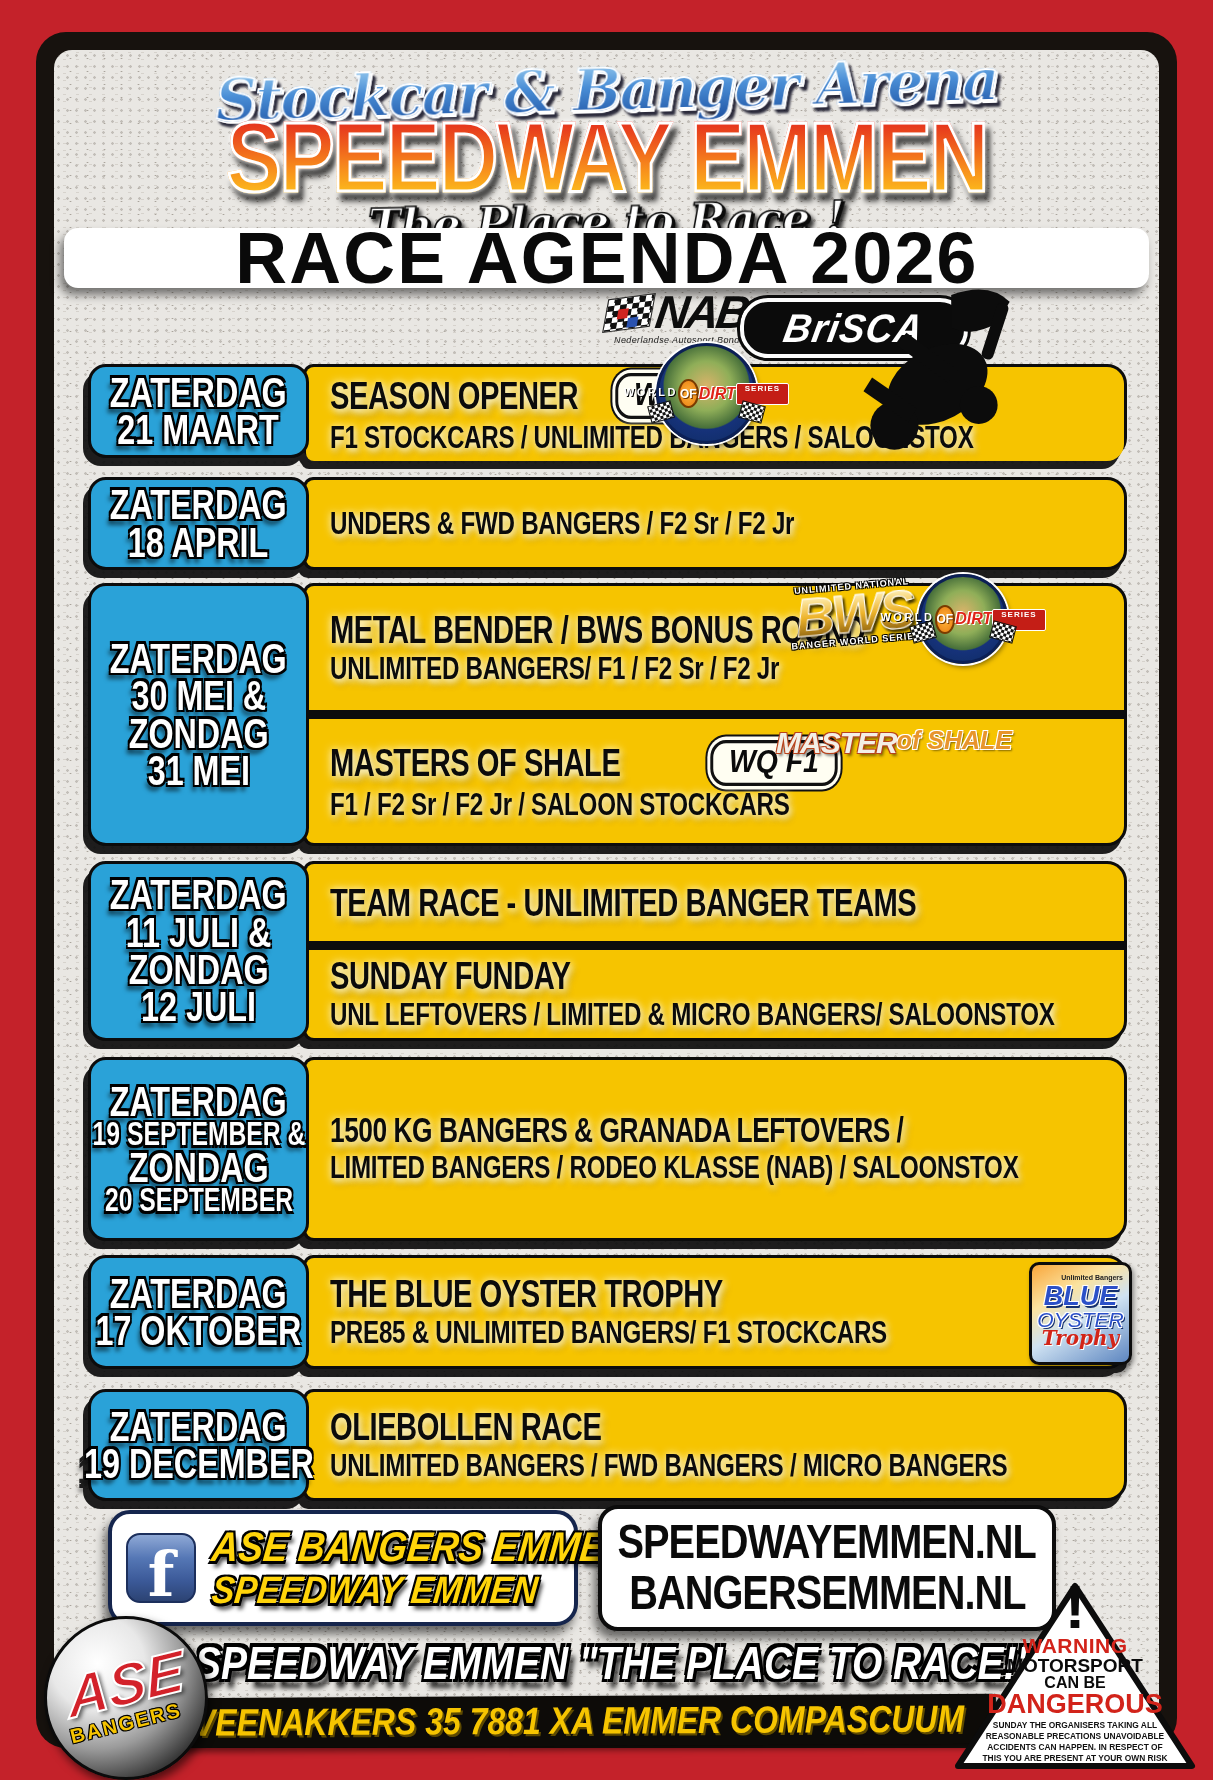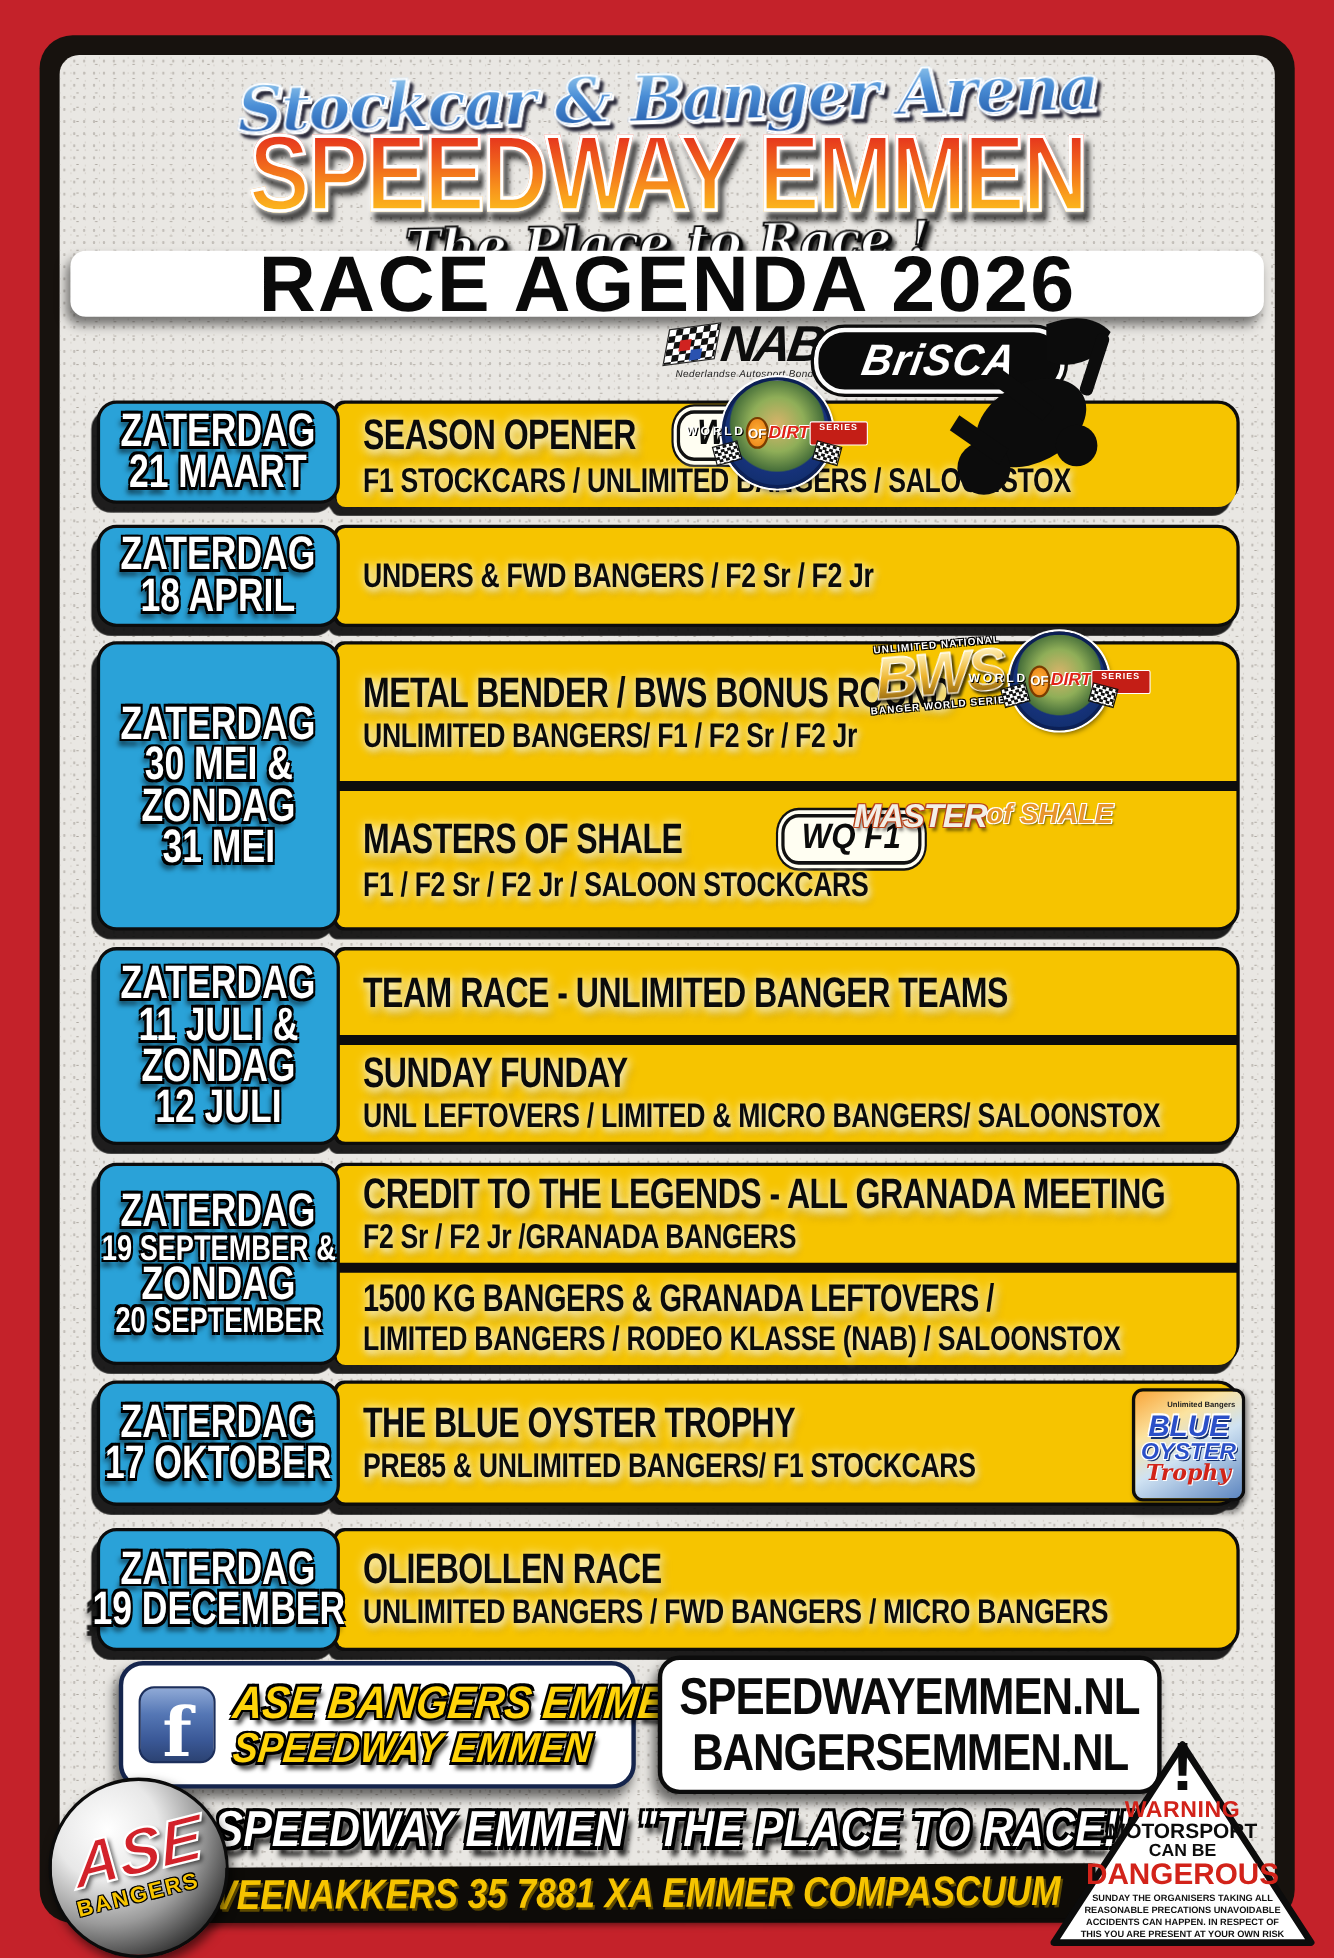--- a/index.html
+++ b/index.html
@@ -114,21 +114,21 @@
   .mos-1{font-style:italic;font-weight:900;font-size:30px;color:#f3efe6;letter-spacing:-1px;
     text-shadow:-1px -1px 0 #b8431c,1px -1px 0 #b8431c,-1px 1px 0 #b8431c,1px 1px 0 #b8431c,2px 3px 3px rgba(0,0,0,.5)}
   .mos-2{font-style:italic;font-weight:900;font-size:25px;color:#e8952c;margin-top:-4px;
     text-shadow:-1px -1px 0 #fff,1px -1px 0 #fff,-1px 1px 0 #fff,1px 1px 0 #fff,2px 2px 2px rgba(0,0,0,.45)}
   .boyster{position:absolute;width:97px;height:97px;border:3px solid #0c0c0c;border-radius:10px;z-index:4;
     background:linear-gradient(150deg,#f9a63a 0%,#fbe3a0 30%,#cfe2f2 55%,#5d86c0 100%);
     display:flex;flex-direction:column;align-items:center;justify-content:center;box-shadow:2px 3px 5px rgba(0,0,0,.4);line-height:.95}
   .boy-top{font-size:7px;font-weight:700;color:#222;align-self:flex-end;margin:-4px 6px 2px 0}
   .boy-1{font-style:italic;font-weight:900;font-size:27px;color:#2b50c8;
     text-shadow:-1px -1px 0 #fff,1px -1px 0 #fff,-1px 1px 0 #fff,1px 1px 0 #fff,2px 3px 0 #15306e}
-  .boy-2{font-style:italic;font-weight:700;font-size:21px;color:#2b50c8;
+  .boy-2{font-style:italic;font-weight:400;font-size:21px;color:#2b50c8;
     text-shadow:-1px -1px 0 #fff,1px -1px 0 #fff,-1px 1px 0 #fff,1px 1px 0 #fff,2px 2px 0 #15306e}
   .boy-3{font-family:"DejaVu Serif",serif;font-style:italic;font-weight:bold;font-size:20px;color:#d22418;
     margin-top:-1px;text-shadow:1px 1px 0 #fff}
 
   
   .fb-box{position:absolute;left:108px;top:1510px;width:470px;height:116px;background:#fff;border:4px solid #15254d;
     border-radius:22px;box-shadow:-4px 8px 10px rgba(0,0,0,.55);display:flex;align-items:center;padding:0 14px;gap:16px;box-sizing:border-box}
   .fb-icon{width:66px;height:66px;border-radius:14px;flex:0 0 66px;
     background:linear-gradient(180deg,#8fa9d6 0%,#5577b5 35%,#3b5998 70%,#2c4373 100%);
     border:2px solid #1c2f5c;color:#fff;font-weight:bold;font-size:62px;font-family:"DejaVu Serif",serif;
@@ -308,26 +308,20 @@
   <div class="row" style="top:1057px;height:184px">
     <div class="datebox">
       <div class="dline"><span>ZATERDAG</span></div>
       <div class="dline small"><span>19 SEPTEMBER &amp;</span></div>
       <div class="dline"><span>ZONDAG</span></div>
       <div class="dline small"><span>20 SEPTEMBER</span></div>
     </div>
     <div class="events">
       <div class="event">
         <div class="etitle">
-            <span class="tspan">CREDIT TO THE LEGENDS - ALL GRANADA MEETING</span>
-          </div>
-        <div class="eclasses"><span>F2 Sr / F2 Jr /GRANADA BANGERS</span></div>
-      </div>
-      <div class="event">
-        <div class="etitle">
             <span class="tspan" style="font-size:28px">1500 KG BANGERS &amp; GRANADA LEFTOVERS /</span>
           </div>
         <div class="eclasses"><span>LIMITED BANGERS / RODEO KLASSE (NAB) / SALOONSTOX</span></div>
       </div>
     </div>
   </div>
 
   <div class="row" style="top:1255px;height:114px">
     <div class="datebox">
       <div class="dline"><span>ZATERDAG</span></div>

